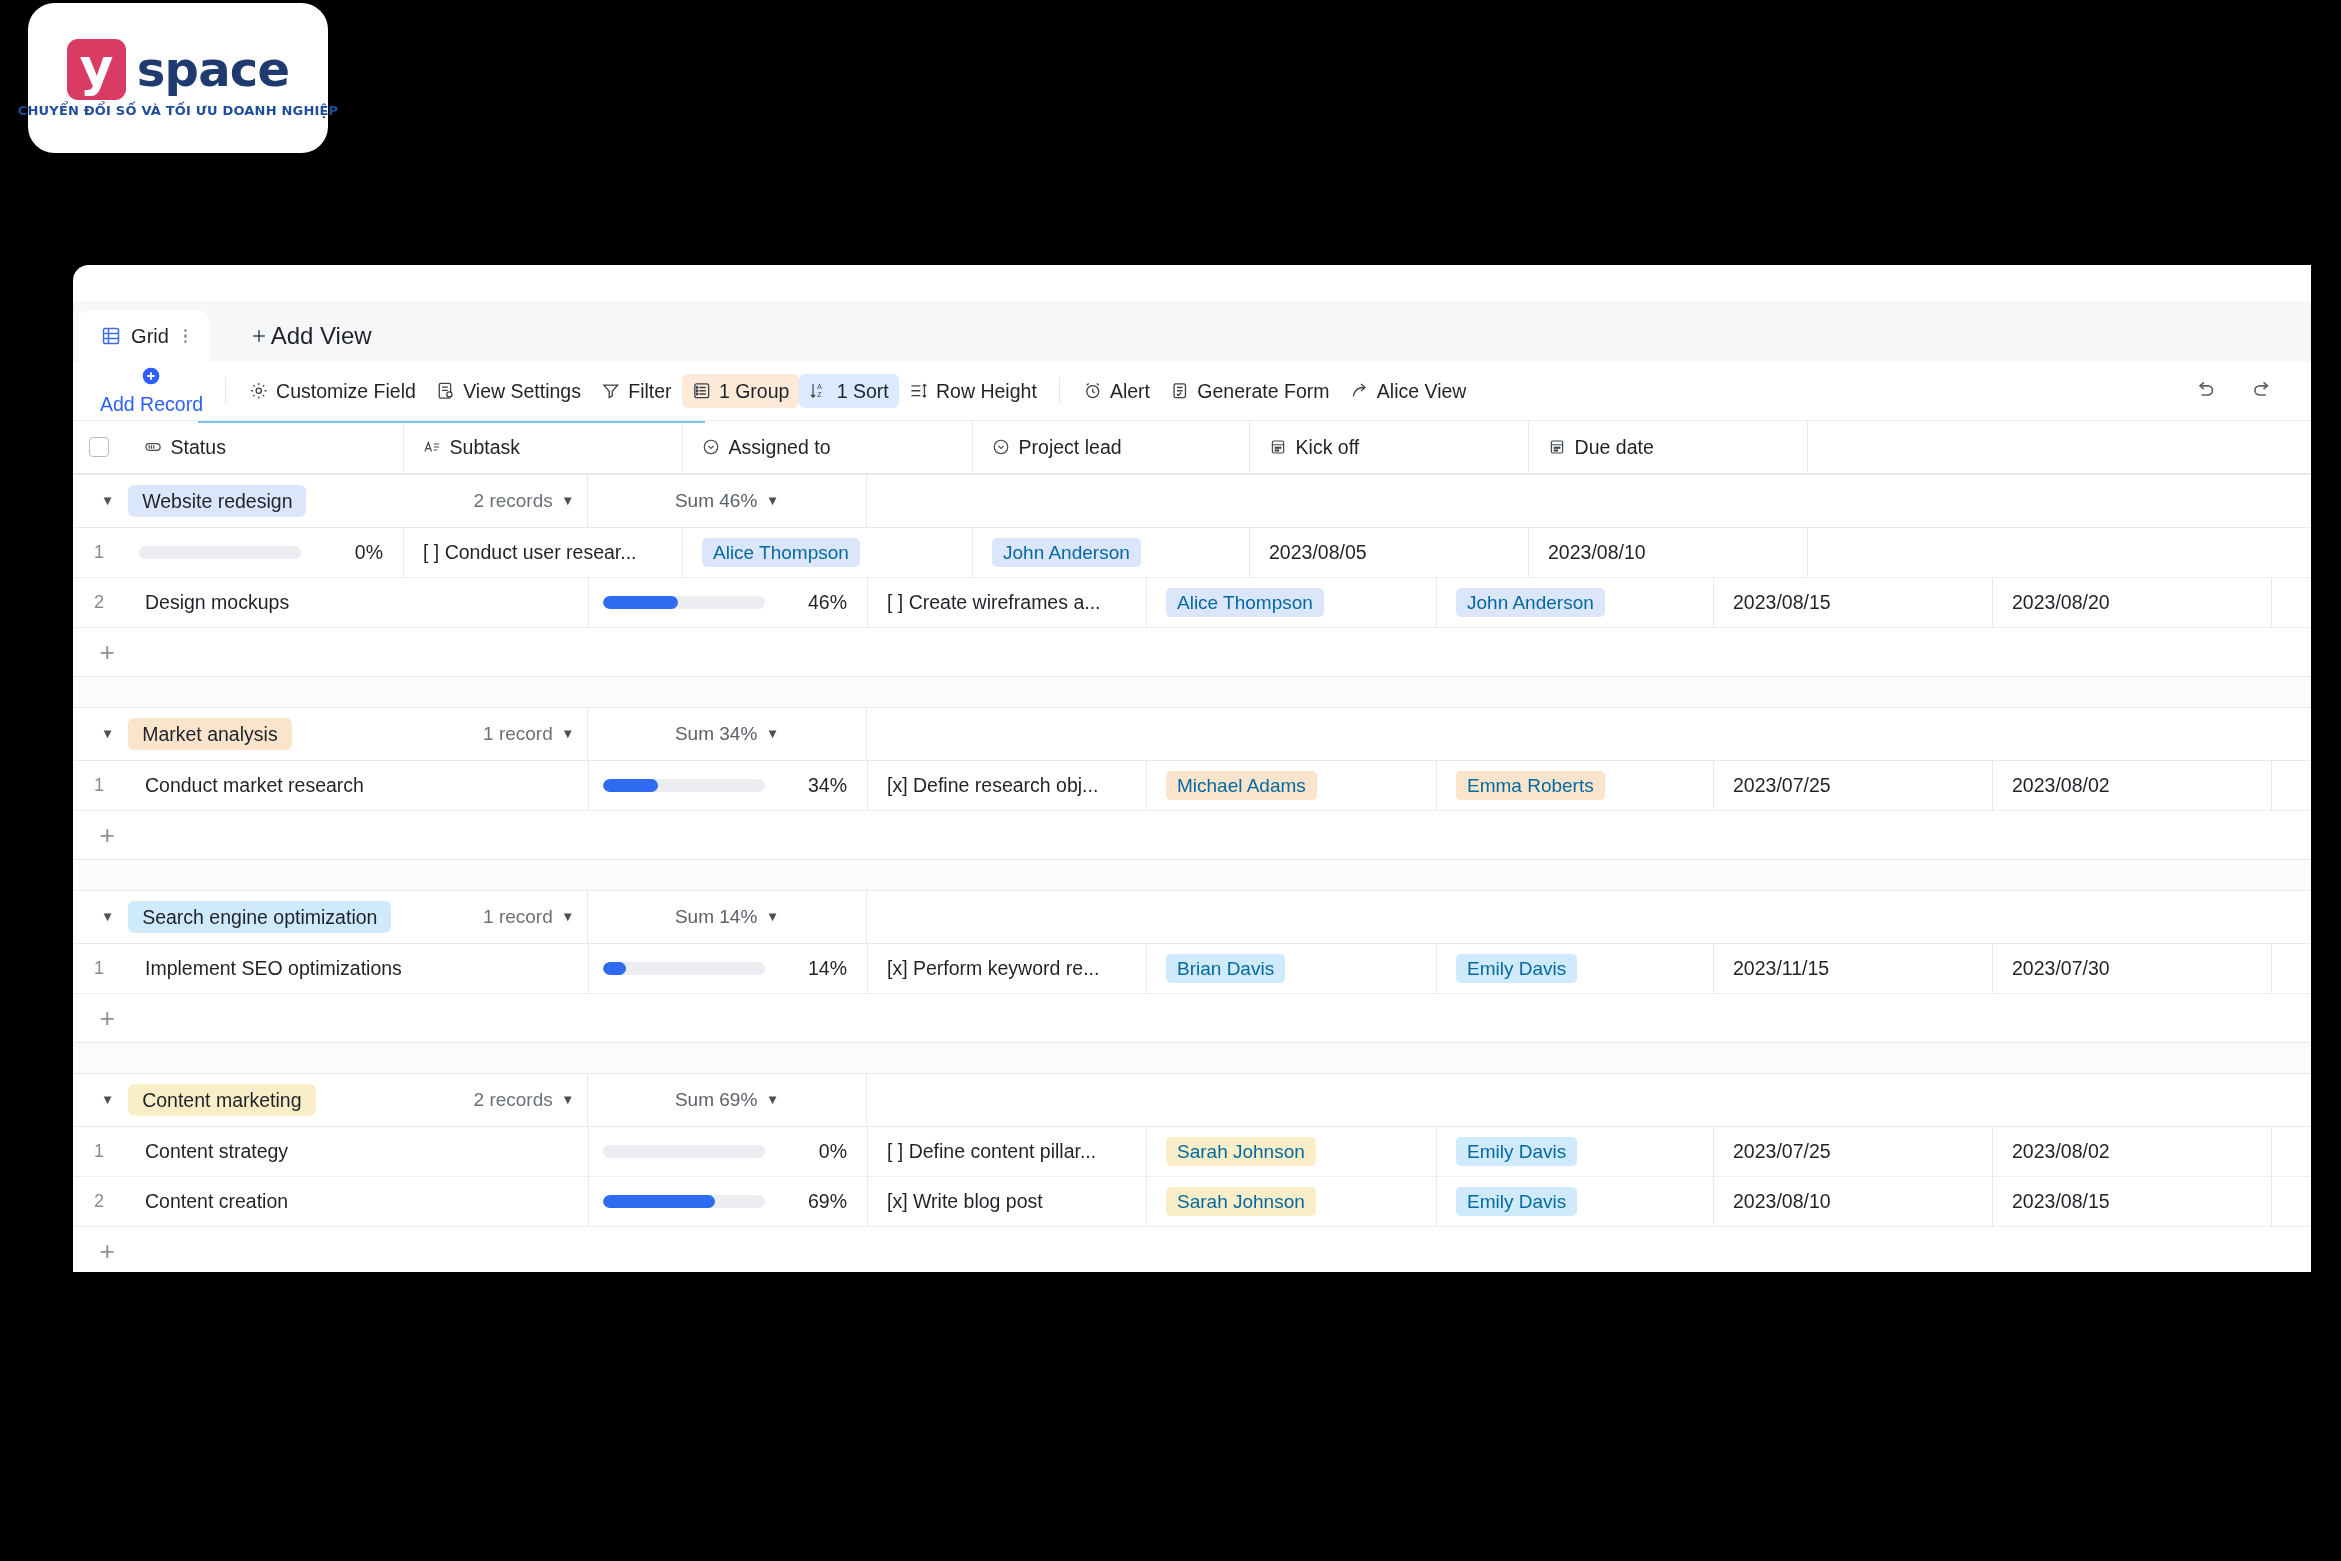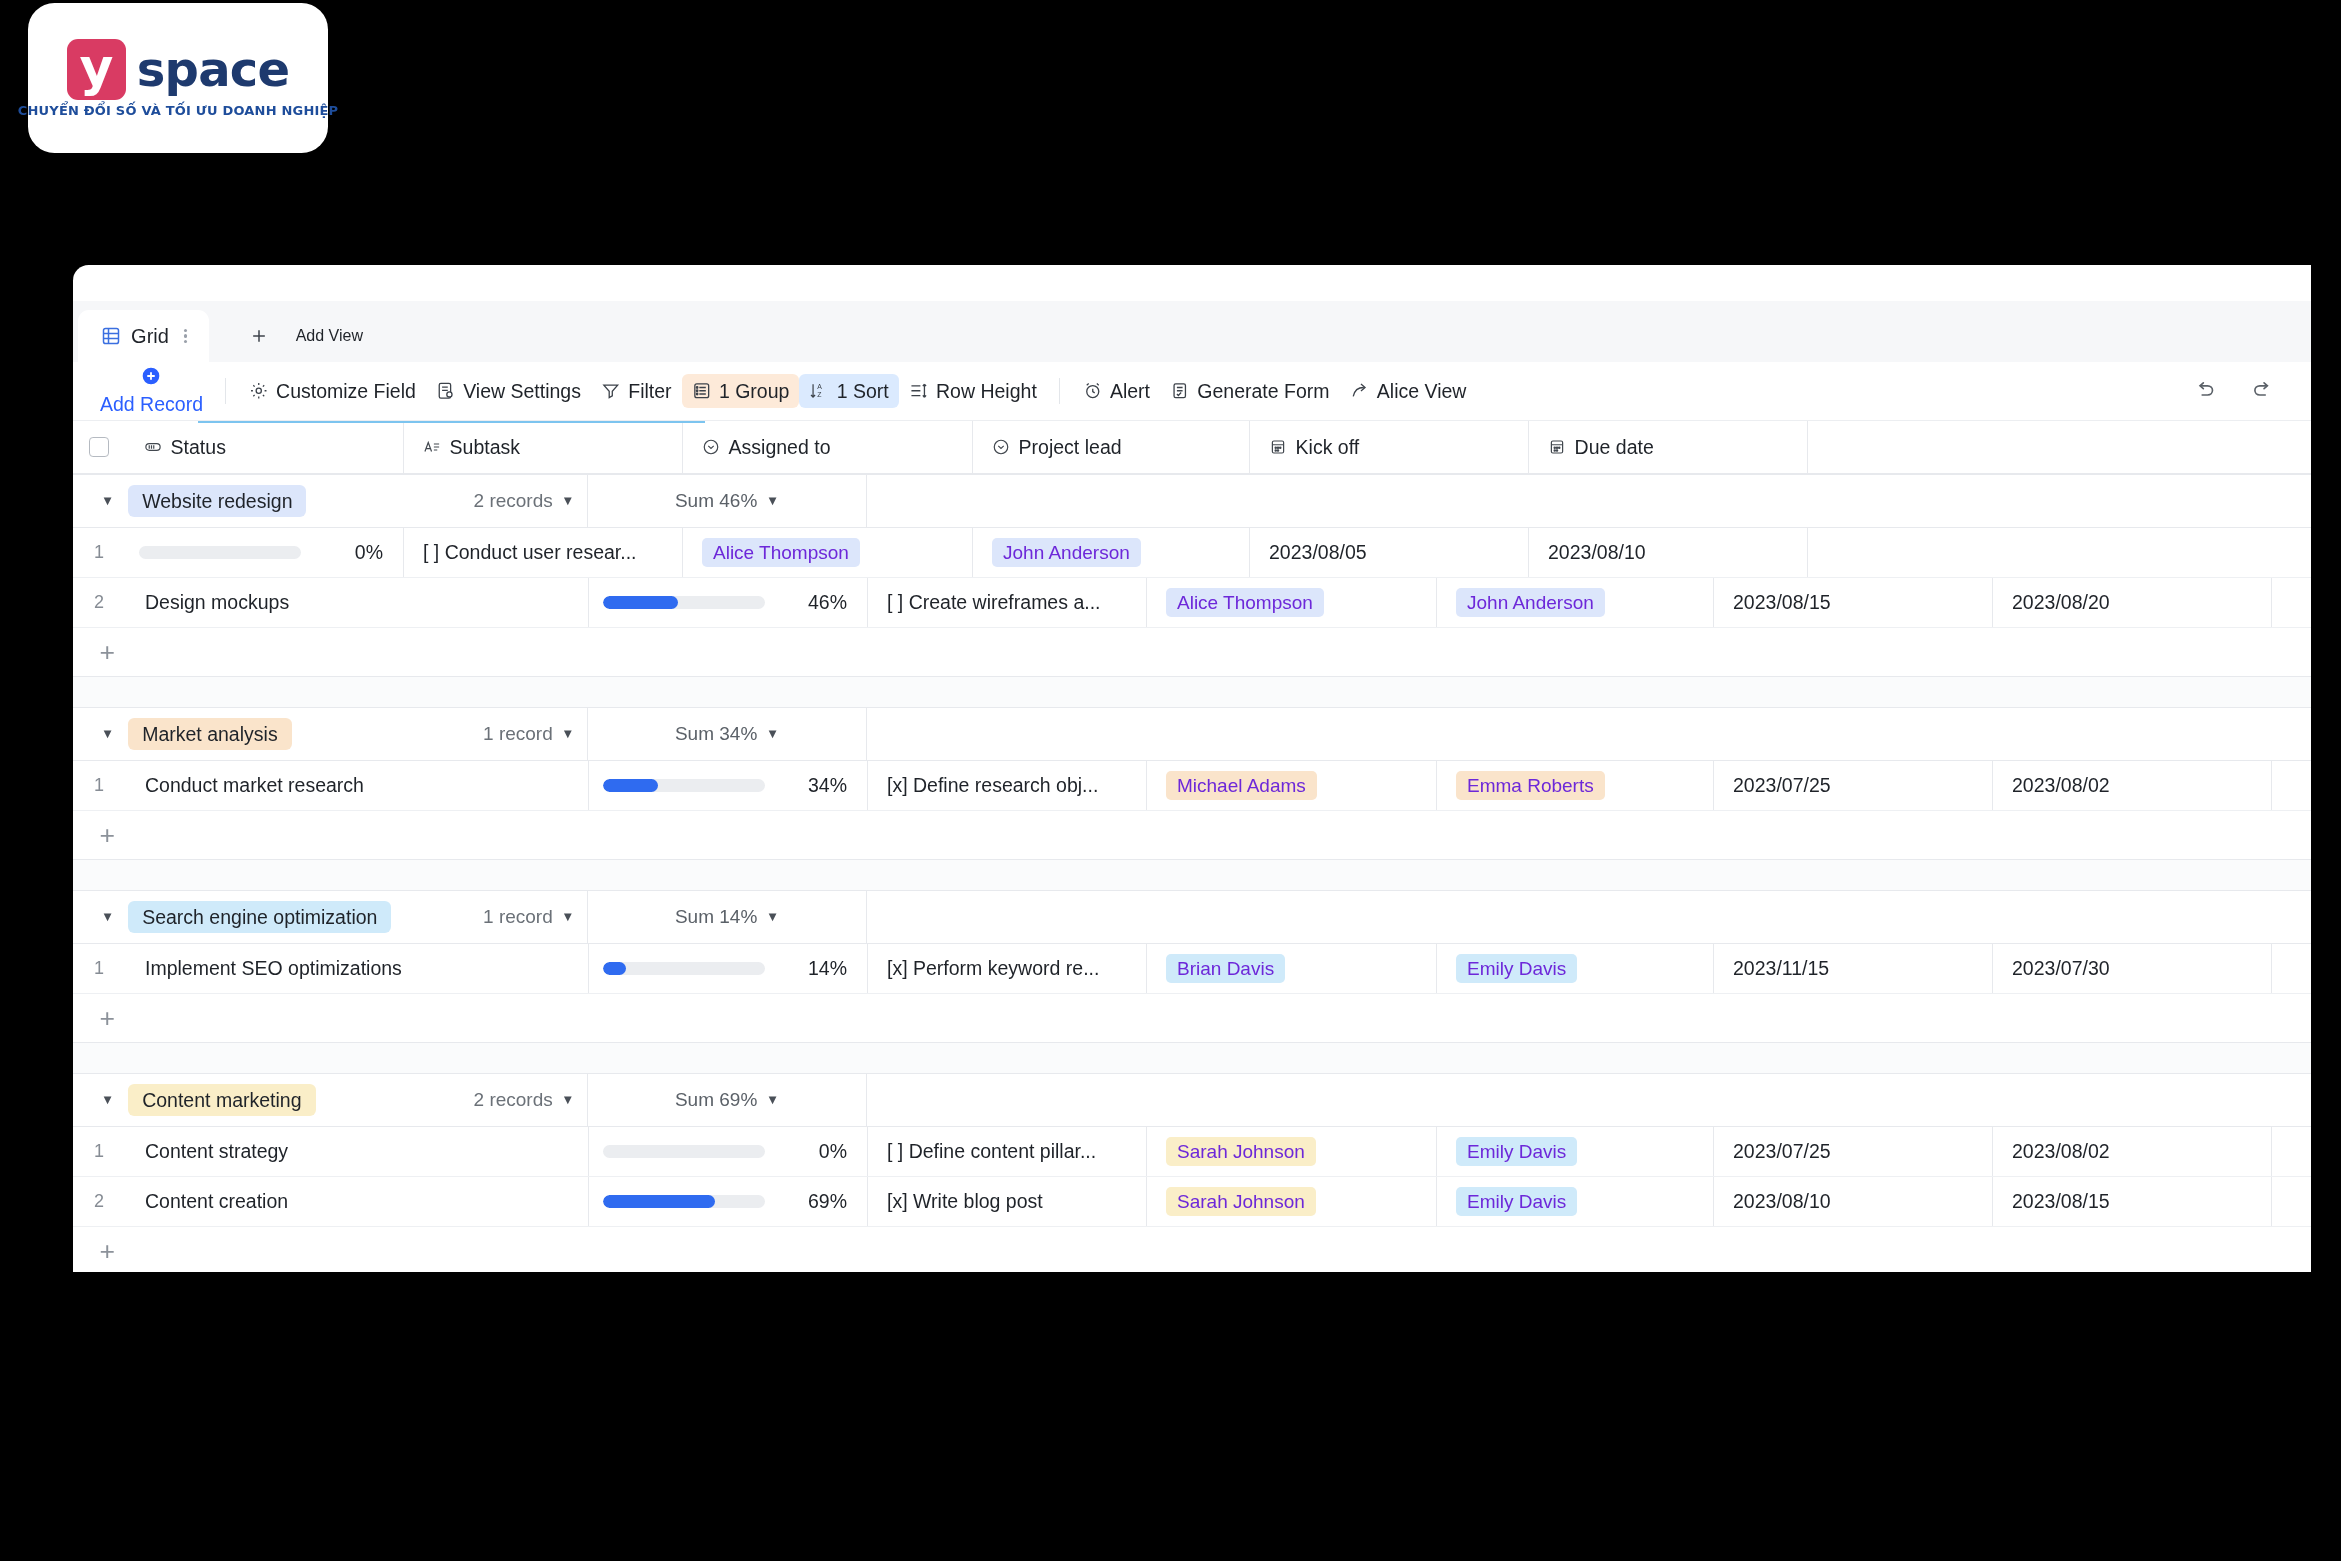--- a/index.html
+++ b/index.html
@@ -63,22 +63,22 @@
     height: 52px; display: flex; align-items: center; gap: 10px;
     padding: 0 22px 0 23.4px;
     font-size: 20px; color: #1f2329;
     border-top-left-radius: 11px; border-top-right-radius: 11px;
   }
   .view-tab.active { background: #ffffff; }
   .tab-kebab { color: #9aa0aa; font-size: 20px; letter-spacing: 0; line-height: .6;
                display:flex; flex-direction:column; gap:2.3px; margin-left: 4.7px;}
   .tab-kebab i { width:3.1px;height:3.1px;border-radius:50%;background:#9aa0aa;display:block;}
   .addview-tab {
-    height: 52px; display: flex; align-items: center; gap: 27px;
-    padding: 0 20px; font-size: 16px; color: #1f2329;
+    height: 52px; display: flex; align-items: center; gap: 2px;
+    padding: 0 20px; font-size: 24px; color: #1f2329;
     margin-left: 20px;
   }
 
   
   #toolbar {
     height: 59px; background: #ffffff;
     display: flex; align-items: center;
     padding-left: 17px; padding-right: 20px;
     border-bottom: 0.8px solid #eceef1;
     position: relative;
@@ -178,21 +178,21 @@
   .cell.taskname { width: 464px; padding-left: 20px; }
   .cell.statuscell {
     width: 279px; justify-content: space-between; padding-right: 20px; padding-left: 14px; gap: 14px;
   }
   .pbar { flex: 1; height: 13.3px; background: #ebedf0; border-radius: 7px; overflow: hidden; max-width: 162px; }
   .pbar span { display: block; height: 100%; background: #2f6bf0; border-radius: 7px; }
   .pct { font-size: 19.5px; color: #1f2329; min-width: 58px; text-align: right; }
 
   .pill {
     display: inline-block; font-size: 19px; padding: 3.9px 11px;
-    border-radius: 5px; color: #6d28d9; white-space: nowrap;
+    border-radius: 5px; color: #0369a1; white-space: nowrap;
   }
 
   .addrow { display: flex; align-items: center; height: 48px; padding-left: 26.5px; }
   .addrow .plus { font-size: 26.5px; color: #8c929a; line-height: 1; font-weight: 300; }
 
   
 </style>
 </head>
 <body>
 

